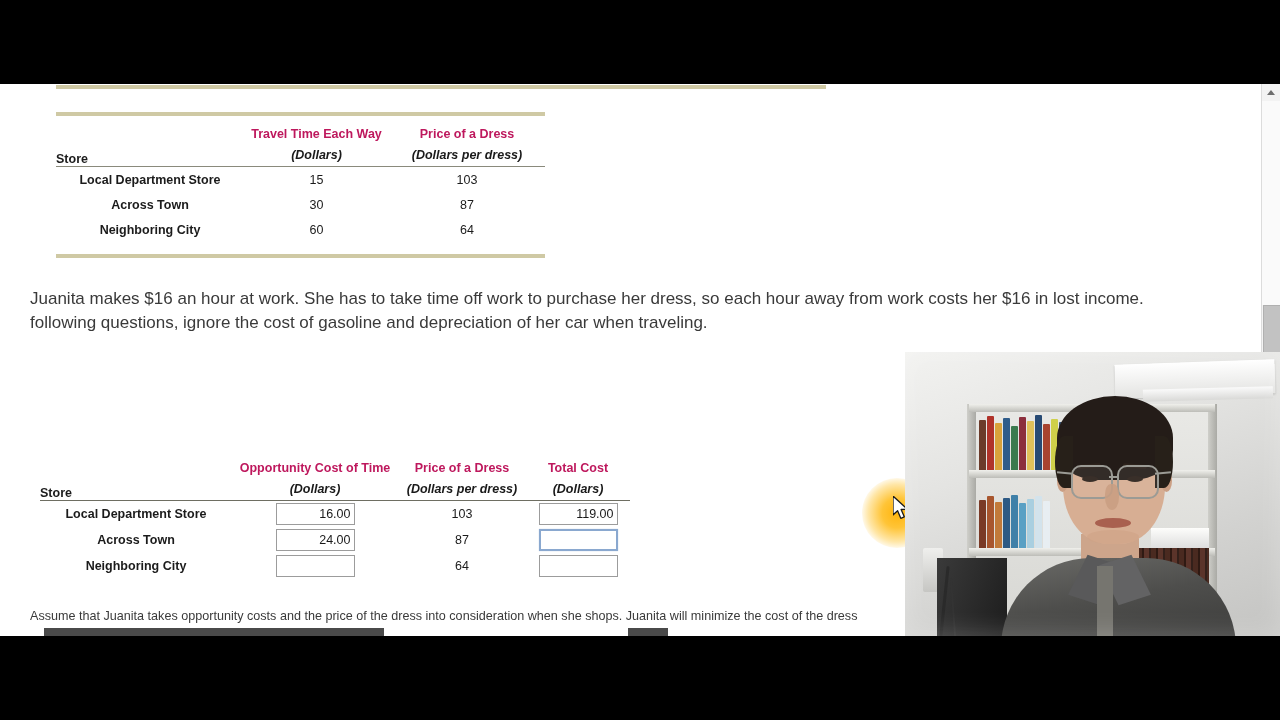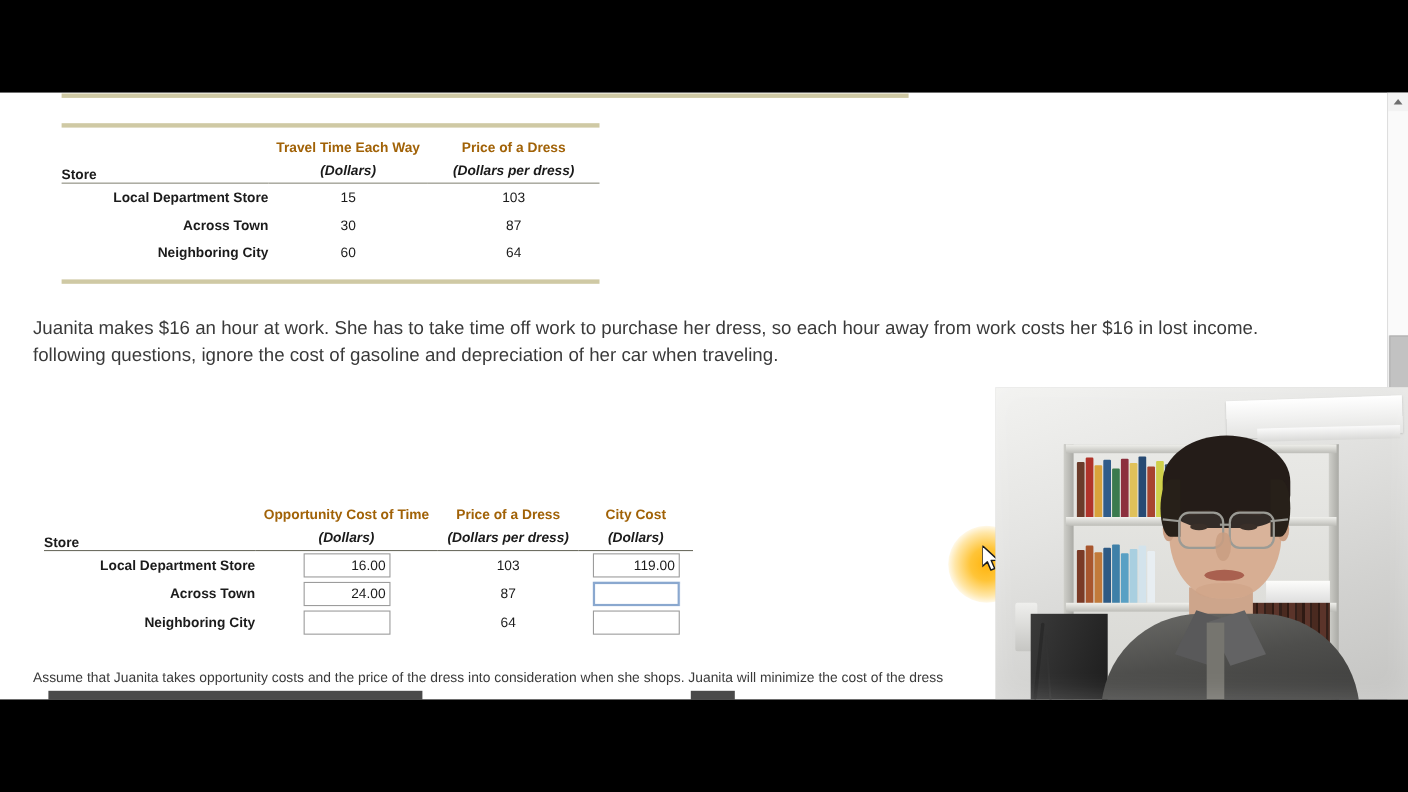--- a/index.html
+++ b/index.html
@@ -80,21 +80,21 @@
   }
   .hdr-cell {
     vertical-align: bottom;
     padding-bottom: 2px;
   }
   .hdr-main {
     display: block;
     font-weight: bold;
     font-size: 12.5px;
     line-height: 21px;
-    color: #a16207;
+    color: #be185d;
     white-space: nowrap;
   }
   .hdr-unit {
     display: block;
     font-style: italic;
     font-weight: bold;
     font-size: 12.5px;
     line-height: 21px;
     color: #1a1a1a;
     white-space: nowrap;
@@ -108,21 +108,21 @@
     color: #1a1a1a;
   }
   .hdr-rule-row td {
     border-bottom: 1.5px solid #8a8a7c;
     height: 0;
     padding: 0;
   }
   .row-label {
     font-weight: bold;
     font-size: 12.5px;
-    text-align: right;
+    text-align: center;
     height: 25px;
     color: #1a1a1a;
     white-space: nowrap;
   }
   .row-val {
     text-align: center;
     font-size: 12.5px;
     color: #222;
     height: 25px;
   }
@@ -549,21 +549,21 @@
             <td class="hdr-store">Store</td>
             <td class="hdr-cell" style="text-align:center">
               <span class="hdr-main">Opportunity Cost of Time</span>
               <span class="hdr-unit">(Dollars)</span>
             </td>
             <td class="hdr-cell" style="text-align:center">
               <span class="hdr-main">Price of a Dress</span>
               <span class="hdr-unit">(Dollars per dress)</span>
             </td>
             <td class="hdr-cell" style="text-align:center">
-              <span class="hdr-main">City Cost</span>
+              <span class="hdr-main">Total Cost</span>
               <span class="hdr-unit">(Dollars)</span>
             </td>
           </tr>
           <tr class="hdr-rule-row">
             <td colspan="4"></td>
           </tr>
 
           <tr>
             <td class="row-label">Local Department Store</td>
             <td class="row-val input-wrap">

